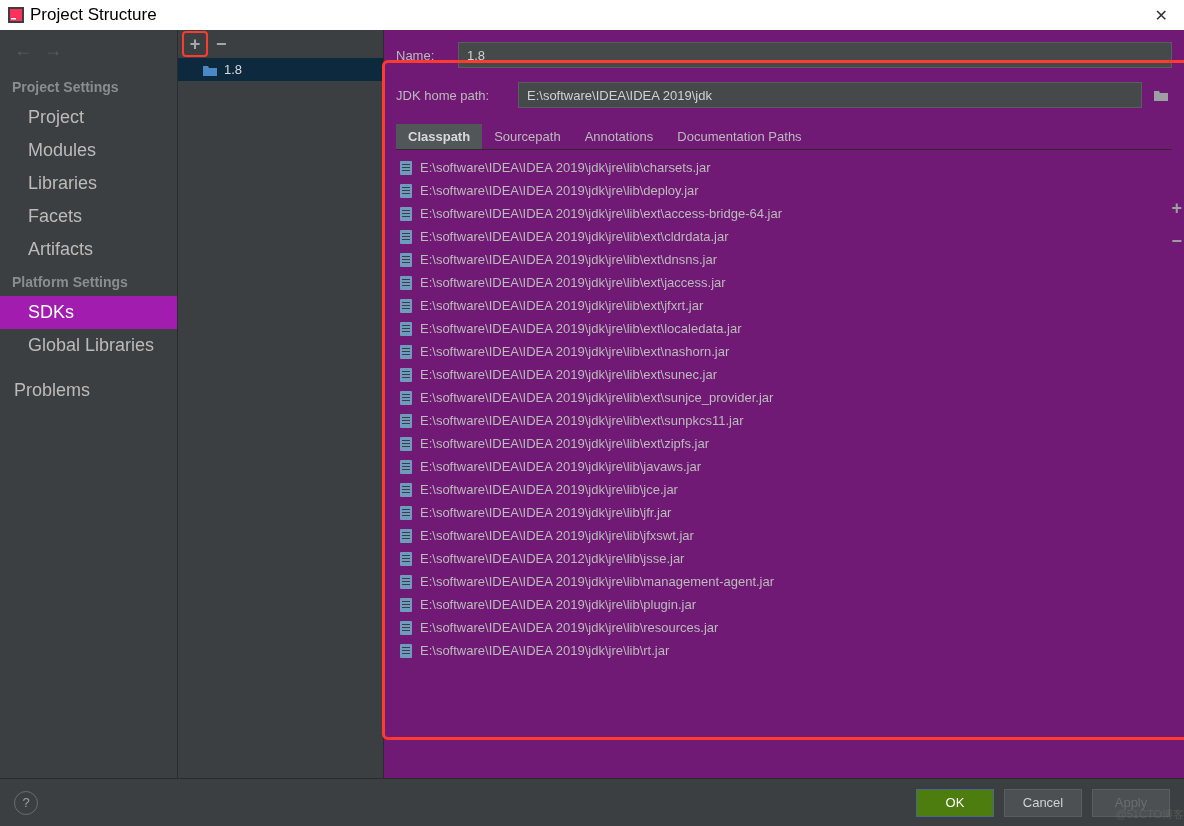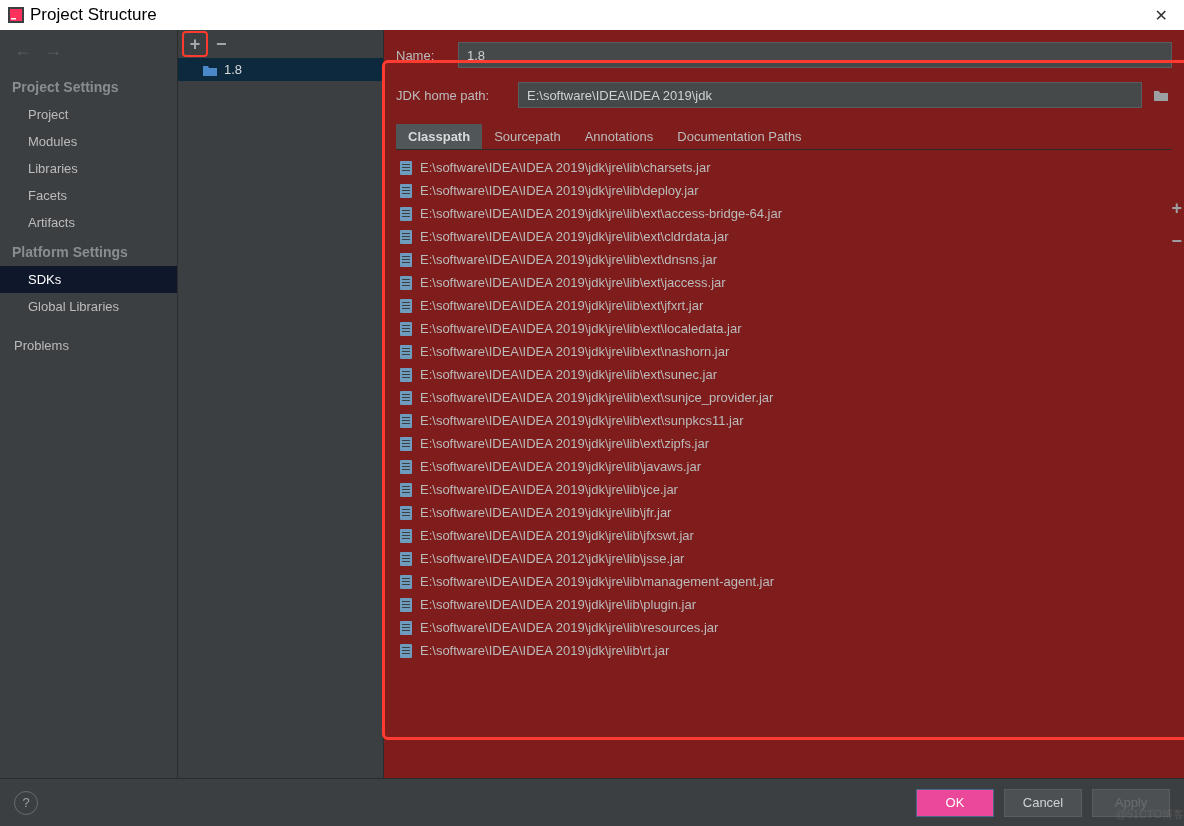--- a/index.html
+++ b/index.html
@@ -7,49 +7,49 @@
 .titlebar { height:30px; background:#ffffff; display:flex; align-items:center; padding:0 8px; color:#000; justify-content:space-between; }
 .titlebar-left { display:flex; align-items:center; gap:6px; }
 .app-icon { width:16px; height:16px; display:inline-block; }
 .title-text { font-size:17px; color:#000; }
 .close-x { font-size:16px; color:#333; cursor:pointer; padding:0 8px; }
 .content { display:flex; height:calc(100% - 30px - 48px); }
 .sidebar { width:178px; background:#3c3f41; border-right:1px solid #2b2b2b; padding-top:4px; }
 .nav-arrows { padding:6px 10px 10px 14px; display:flex; gap:12px; }
 .nav-arrow { color:#5a5d5f; font-size:18px; cursor:default; }
 .section-header { color:#8a8d8f; font-weight:600; padding:8px 10px 6px 12px; font-size:14px; }
-.nav-item { padding:6px 10px 6px 28px; color:#bbbbbb; cursor:pointer; font-size:13px; }
-.nav-item.selected { background:#0f172a; color:#fff; }
+.nav-item { padding:6px 10px 6px 28px; color:#bbbbbb; cursor:pointer; font-size:18px; }
+.nav-item.selected { background:#a21caf; color:#fff; }
 .nav-item.indent-less { padding-left:14px; }
 .middle-panel { width:206px; background:#3c3f41; border-right:1px solid #2b2b2b; }
 .mid-toolbar { height:28px; display:flex; align-items:center; padding-left:4px; gap:4px; }
 .plus-highlight { border:2px solid #ff3b30; border-radius:4px; width:26px; height:26px; display:flex; align-items:center; justify-content:center; }
 .plus-btn, .minus-btn { color:#a5a8ab; font-size:18px; font-weight:bold; cursor:pointer; padding:0 4px; }
 .sdk-item { display:flex; align-items:center; gap:6px; padding:4px 6px 4px 24px; background:#0d293e; color:#d8dadc; }
 .folder-icon { width:16px; height:14px; display:inline-block; }
-.right-panel { flex:1; background:#7f1d1d; position:relative; padding:12px 12px 0 12px; }
+.right-panel { flex:1; background:#701a75; position:relative; padding:12px 12px 0 12px; }
 .red-box { position:absolute; left:-2px; top:30px; width:880px; height:680px; border:3px solid #ff3b30; border-radius:6px; pointer-events:none; }
 .form-row { display:flex; align-items:center; margin-bottom:14px; gap:10px; }
 .form-label { color:#bbbbbb; min-width:52px; }
 .form-label.wide { min-width:112px; }
 .text-input { flex:1; background:#45494a; border:1px solid #5a5d5f; color:#cfd2d4; padding:4px 8px; height:26px; font-size:13px; }
 .folder-btn { width:22px; height:22px; color:#9da0a3; cursor:pointer; display:flex; align-items:center; justify-content:center; margin-left:-2px; }
 .tabs { display:flex; border-bottom:1px solid #2b2b2b; margin-bottom:2px; margin-top:16px; }
 .tab { padding:5px 12px; color:#bbbbbb; cursor:pointer; font-size:13px; }
 .tab.active { background:#515658; color:#d8dadc;font-weight:bold; }
 .classpath-list { overflow:auto; padding:4px 0; }
 .cp-row { display:flex; align-items:center; gap:8px; padding:2px 4px; color:#bbbbbb; font-size:13px; line-height:19px; }
 .cp-icon { width:12px; height:14px; display:inline-block; flex-shrink:0; }
 .right-side-tools { position:absolute; right:-4px; top:168px; display:flex; flex-direction:column; gap:12px; color:#9da0a3; }
 .side-tool { font-size:18px; font-weight:bold; cursor:pointer; padding:0 6px; }
 .footer { position:absolute; bottom:0; left:0; right:0; height:48px; background:#3c3f41; border-top:1px solid #2b2b2b; display:flex; align-items:center; padding:0 14px; justify-content:space-between; }
 .help-btn { width:24px; height:24px; border-radius:50%; border:1px solid #6a6d6f; color:#9da0a3; display:flex; align-items:center; justify-content:center; cursor:pointer; font-size:13px; }
 .footer-buttons { display:flex; gap:10px; }
 .btn { min-width:78px; height:28px; border:1px solid #5a5d5f; background:#4c5052; color:#cfd2d4; display:flex; align-items:center; justify-content:center; cursor:pointer; font-size:13px; padding:0 14px; }
-.btn.primary { background:#ec4899; border-color:#4a688c; color:#fff;text-align:right; }
+.btn.primary { background:#4d7c0f; border-color:#4a688c; color:#fff;text-align:right; }
 .btn.disabled { color:#6a6d6f; cursor:default; }
 .watermark { position:absolute; right:0; bottom:4px; color:#777; font-size:11px; opacity:.4; }
 </style>
 </head>
 <body>
 
 <div class="titlebar">
   <div class="titlebar-left">
     <span class="app-icon">
       <svg viewBox="0 0 16 16">

